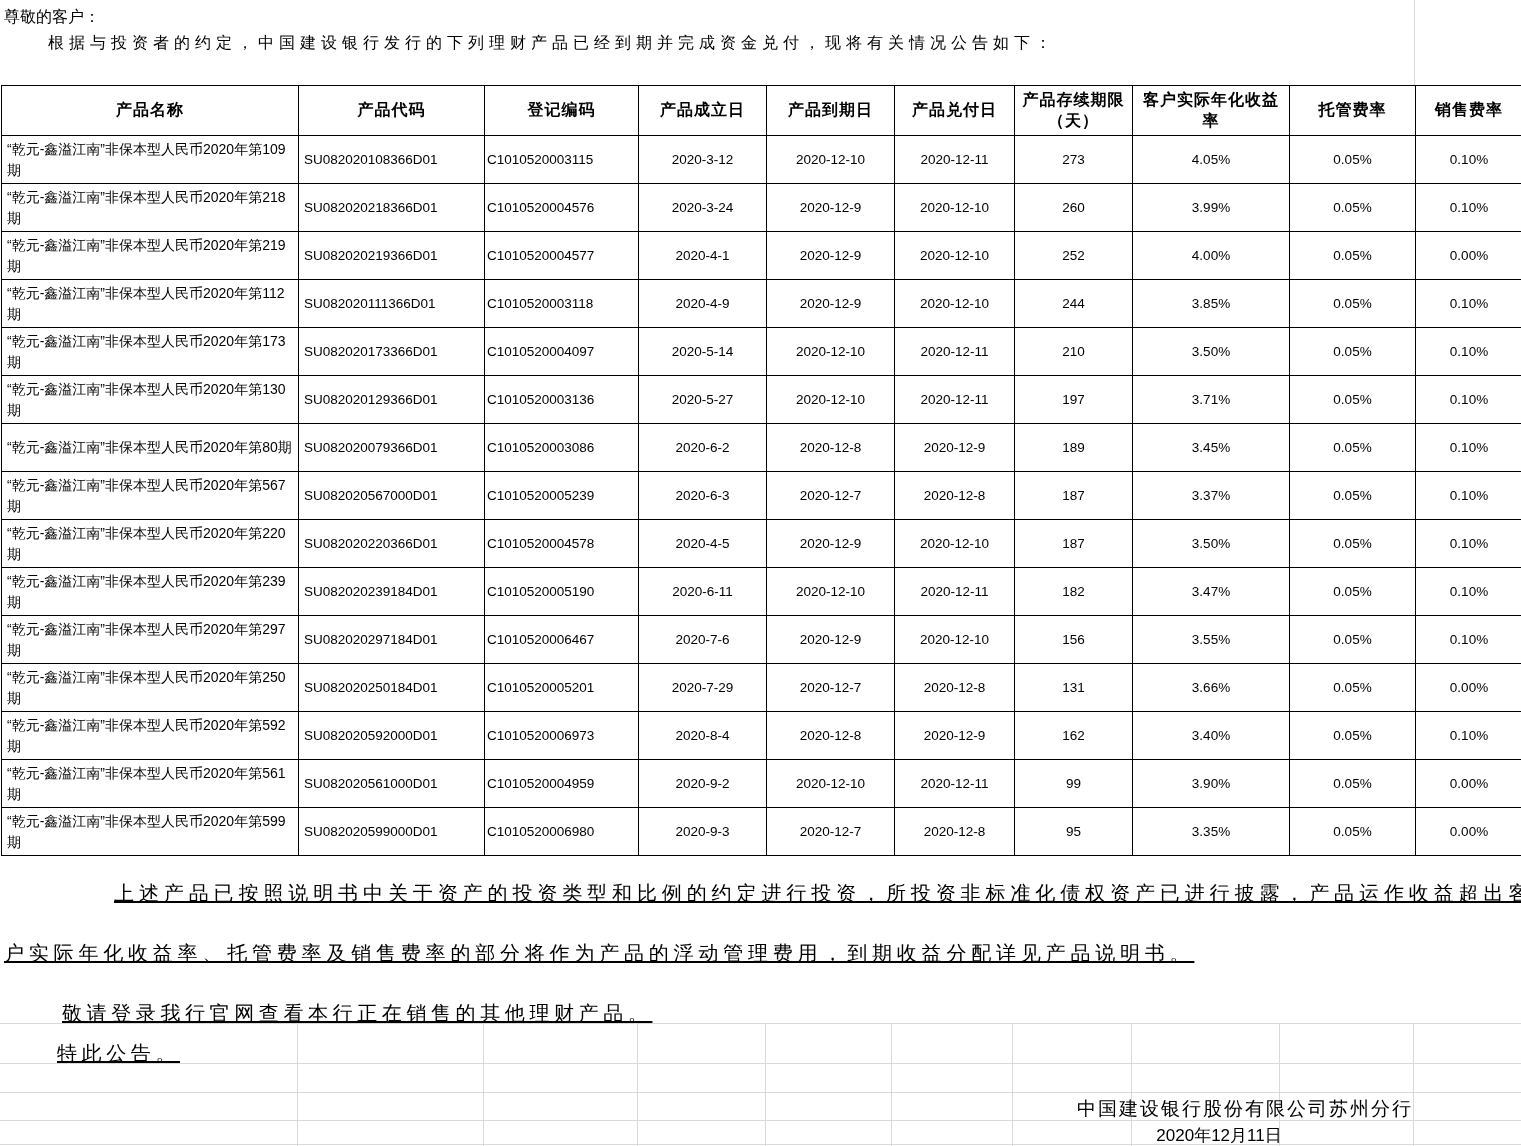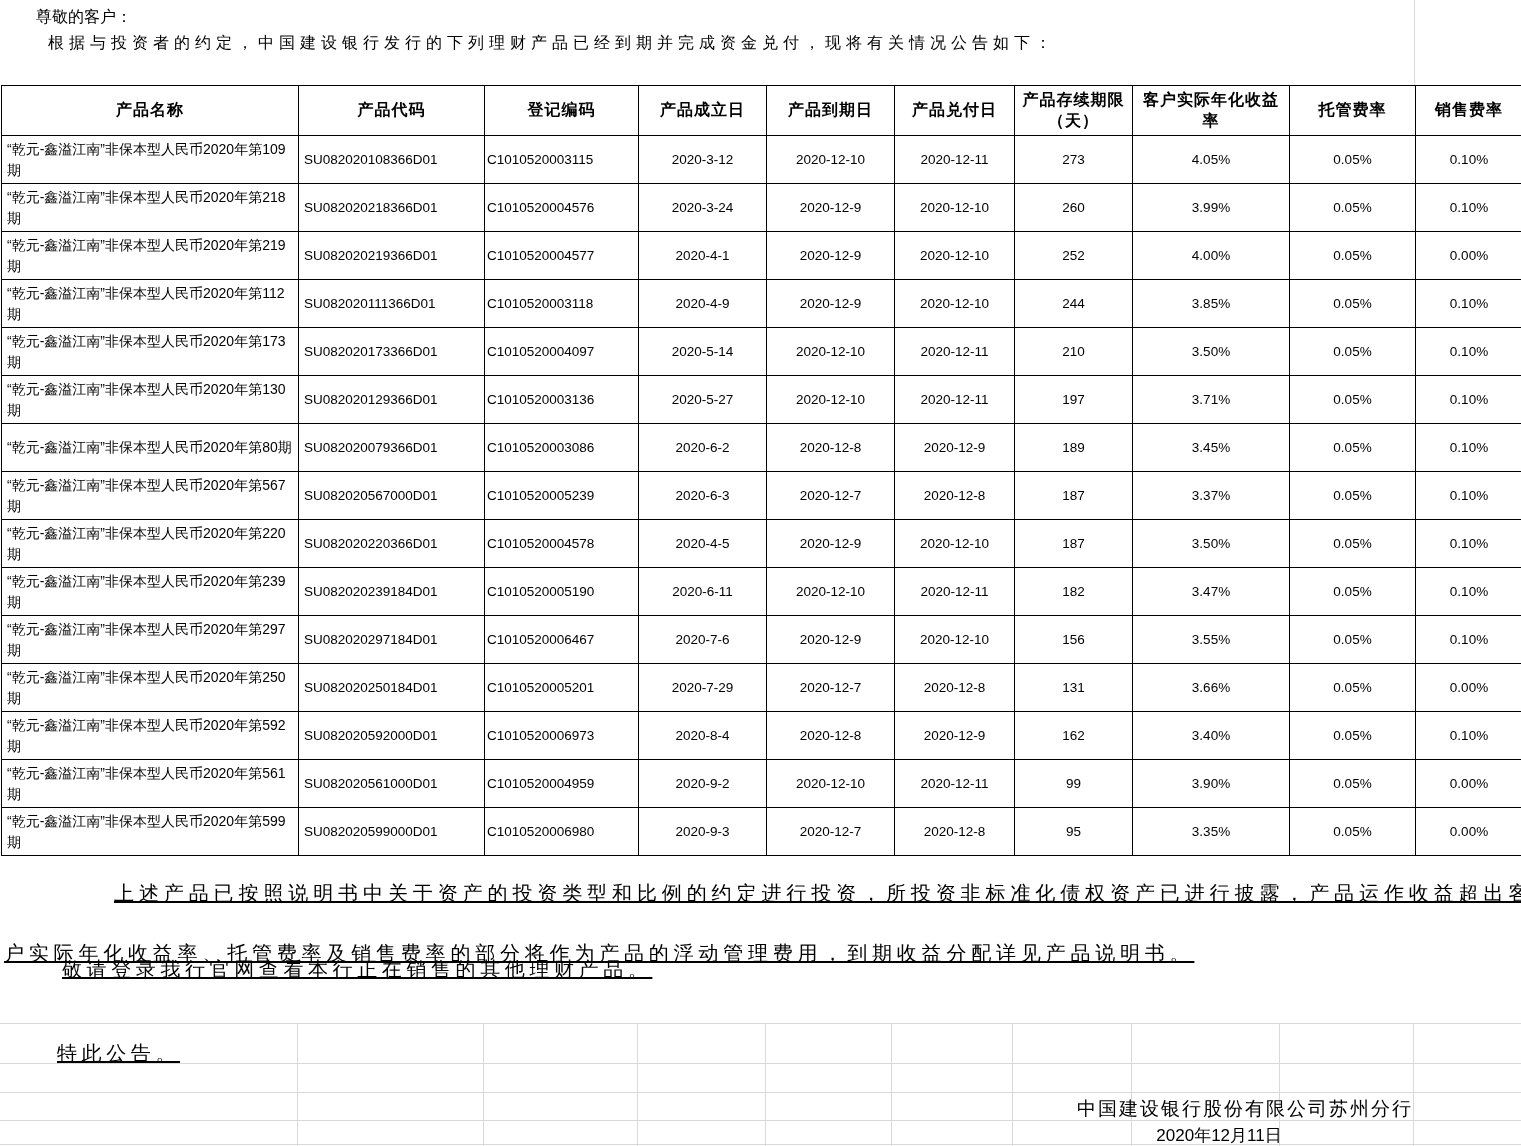--- a/index.html
+++ b/index.html
@@ -1,40 +1,40 @@
 <!DOCTYPE html>
 <html><head>
 <meta charset="utf-8">
 <style>
   html,body{margin:0;padding:0;}
   body{
     width:1521px;height:1146px;position:relative;background:#ffffff;color:#000000;
     font-family:"Liberation Sans","DejaVu Sans",sans-serif;overflow:hidden;
   }
   
-  #salutation{position:absolute;top:7px;left:4px;font-size:16px;white-space:nowrap;margin-left:32px;}
+  #salutation{position:absolute;top:7px;left:4px;font-size:16px;white-space:nowrap;}
   #intro-body{position:absolute;top:33px;left:48px;font-size:16px;letter-spacing:5px;white-space:nowrap;}
   
   #products-table{position:absolute;top:85px;left:1px;width:1521px;border-collapse:collapse;table-layout:fixed;}
   #products-table th,#products-table td{border:1px solid #000000;overflow:hidden;vertical-align:middle;}
   #products-table thead tr{height:50px;}
   #products-table tbody tr{height:48px;}
   #products-table th{font-size:16px;font-weight:bold;letter-spacing:1px;text-align:center;line-height:1.3;padding:0 3px;}
   #products-table td{font-size:13.5px;text-align:center;padding:0;}
   #products-table td.col0{font-size:14px;text-align:left;padding:0 5px;line-height:21px;margin-left:38px;}
   #products-table td.col1{text-align:left;padding-left:5px;}
   #products-table td.col2{text-align:left;padding-left:2px;}
   col.w0{width:297px;}col.w1{width:186px;}col.w2{width:154px;}col.w3{width:128px;}
   col.w4{width:128px;}col.w5{width:120px;}col.w6{width:118px;}col.w7{width:157px;}
   col.w8{width:126px;}col.w9{width:107px;}
   
   .ftxt{position:absolute;font-size:20px;white-space:nowrap;text-decoration:underline;}
   #para-line1{top:880px;left:114px;letter-spacing:4.9px;}
   #para-line2{top:940px;left:4px;letter-spacing:4.8px;}
-  #login-note{top:956px;left:62px;letter-spacing:4.6px;}
+  #login-note{top:1000px;left:62px;letter-spacing:4.6px;}
   #closing-note{top:1040px;left:57px;letter-spacing:4.6px;}
   #signature{position:absolute;top:1096px;left:1076px;width:338px;text-align:center;font-size:19px;letter-spacing:2px;white-space:nowrap;}
   #signature-date{position:absolute;top:1124px;left:1076px;width:338px;text-align:center;font-size:17px;transform:translateX(-26px);white-space:nowrap;}
   
   .glh{position:absolute;left:0;width:1521px;height:1px;background:#d9d9d9;}
   .glv{position:absolute;width:1px;top:1023px;height:123px;background:#d9d9d9;}
   #glv-topright{position:absolute;left:1414px;top:0;width:1px;height:85px;background:#d9d9d9;}
 </style>
 </head>
 <body>

